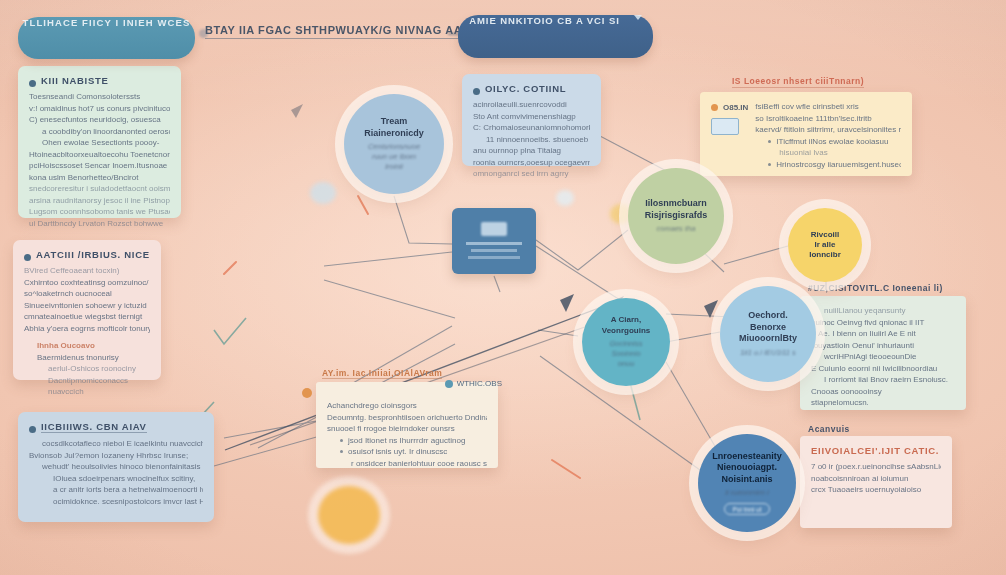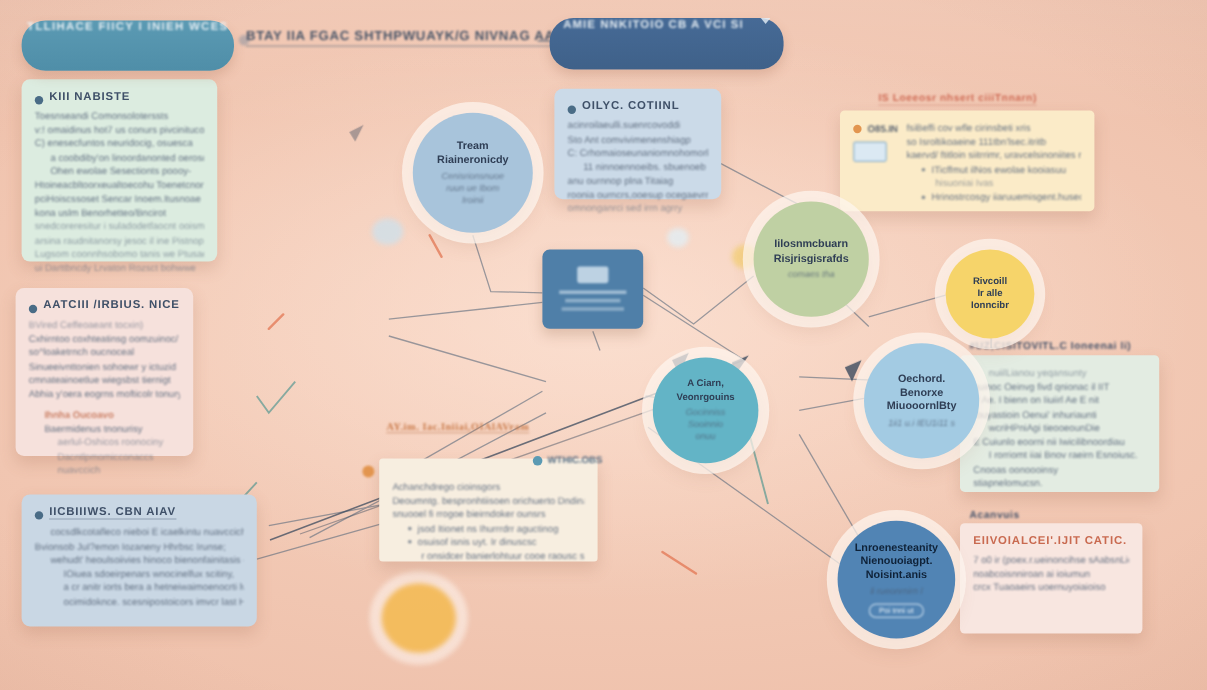--- a/index.html
+++ b/index.html
@@ -111,21 +111,21 @@
 
   
   .toplabel{
     position:absolute;z-index:5;font-size:8.5px;font-weight:700;
     letter-spacing:.5px;filter:blur(.7px);white-space:nowrap;
   }
   #lbl-cream{left:700px;top:76px;color:#cf6b55;}
   #lbl-cream .u{border-bottom:1.2px solid rgba(200,120,95,.5);padding-bottom:1px;margin-left:32px;}
   #lbl-mint{left:808px;top:283px;color:#46536a;}
   #lbl-pink2{left:808px;top:424px;color:#46536a;}
-  #lbl-paper{left:322px;top:350px;color:#c97a4a;font-family:Liberation Serif, serif;}
+  #lbl-paper{left:322px;top:368px;color:#c97a4a;}
 
   
   .node{
     position:absolute;border-radius:50%;z-index:5;
     display:flex;flex-direction:column;align-items:center;justify-content:center;
     text-align:center;box-sizing:border-box;padding:8px;
     box-shadow:0 0 0 9px rgba(253,245,239,.72), 0 8px 18px rgba(150,95,70,.20);
     filter:blur(.3px);
   }
   .node .nt{
@@ -143,21 +143,21 @@
     border:1px solid rgba(235,245,252,.7);border-radius:7px;
     padding:1.5px 8px;filter:blur(.8px);
   }
 
   #node-a{left:344px;top:94px;width:100px;height:100px;background:#a8c4db;}
   #node-b{left:206px;top:208px;width:118px;height:118px;background:#a8d2ce;}
   #node-c{left:452px;top:208px;width:84px;height:66px;border-radius:6px;background:#4f7fa8;box-shadow:0 5px 11px rgba(140,90,65,.25);}
   #node-d{left:628px;top:168px;width:96px;height:96px;background:#bfd0a3;}
   #node-e{left:788px;top:208px;width:74px;height:74px;background:#f6d46a;}
   #node-f{left:452px;top:292px;width:86px;height:86px;background:#8ec6d6;}
-  #node-g{left:544px;top:298px;width:88px;height:88px;background:#63b4c6;}
+  #node-g{left:582px;top:298px;width:88px;height:88px;background:#63b4c6;}
   #node-h{left:720px;top:286px;width:96px;height:96px;background:#a3cbe3;}
   #node-i{left:698px;top:434px;width:98px;height:98px;background:#5184b4;}
   .node#node-i .nt{color:#0f2238;}
   .node#node-i .ns{color:#1c3category;}
 
   
   .blob{position:absolute;border-radius:50%;z-index:3;filter:blur(2.2px);opacity:.8;}
   #blob1{left:318px;top:486px;width:62px;height:58px;background:#f4b94a;
     box-shadow:0 0 0 10px rgba(253,245,239,.7);}
   #blob2{left:310px;top:182px;width:26px;height:22px;background:#cfe0ea;}
@@ -354,21 +354,21 @@
     </div>
 
     <div class="toplabel" id="lbl-paper">
       <span style="border-bottom:1px solid rgba(190,120,80,.5);">AY.im. Iac.Iniiai,OIAlAVram</span>
     </div>
     <div class="card" id="card-paper">
       <div style="position:absolute;left:-14px;top:6px;width:10px;height:10px;border-radius:50%;
                   background:#e2954f;filter:blur(.7px);"></div>
       <div style="position:absolute;right:-4px;top:-4px;display:flex;align-items:center;gap:4px;">
         <span style="width:8px;height:8px;border-radius:50%;background:#5b9ab3;filter:blur(.6px);"></span>
-        <span class="ln" style="color:#46607a;font-weight:700;text-align:right;">WTHIC.OBS</span>
+        <span class="ln" style="color:#46607a;font-weight:400;text-align:right;">WTHIC.OBS</span>
       </div>
       <div class="ln" style="margin-top:9px;">Achanchdrego cioinsgors</div>
       <div class="ln">Deoumntg. bespronhtiisoen orichuerto Dndina</div>
       <div class="ln">snuooel fi rrogoe bieirndoker ounsrs</div>
       <div class="ln ind">
         <span class="bullet-dot"></span><span>jsod Itionet ns Ihurrrdrr aguctinog</span>
       </div>
       <div class="ln ind">
         <span class="bullet-dot"></span><span>osuisof isnis uyt. Ir dinuscsc</span>
       </div>

